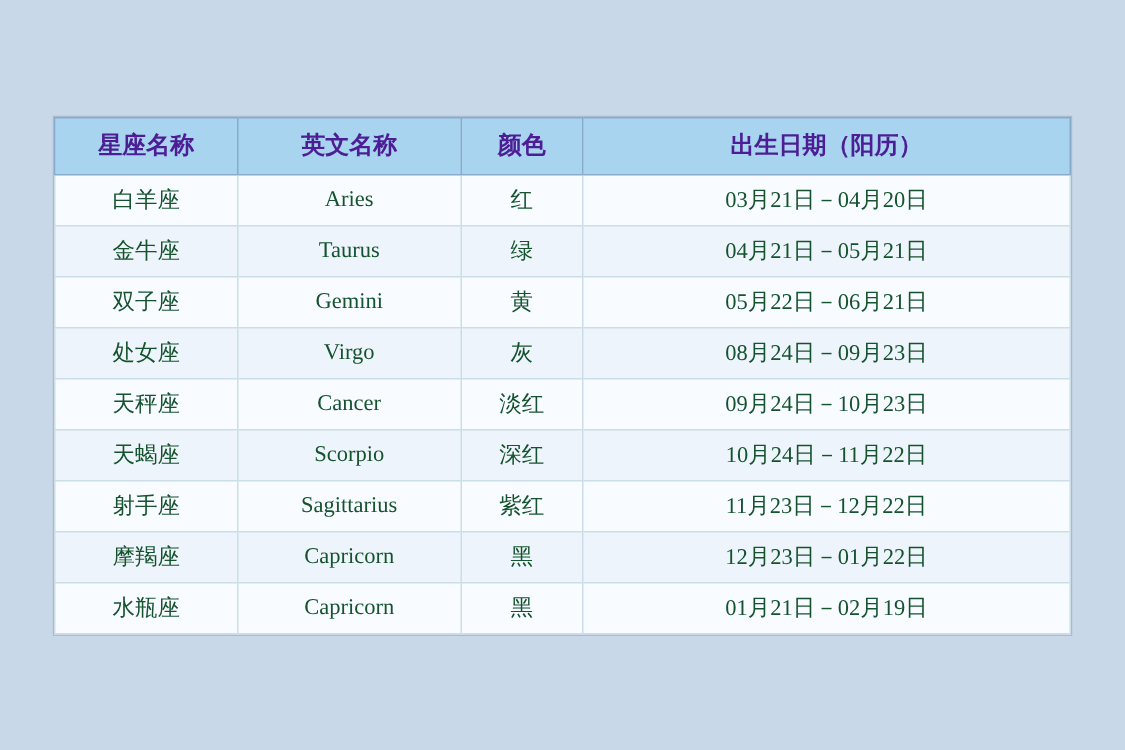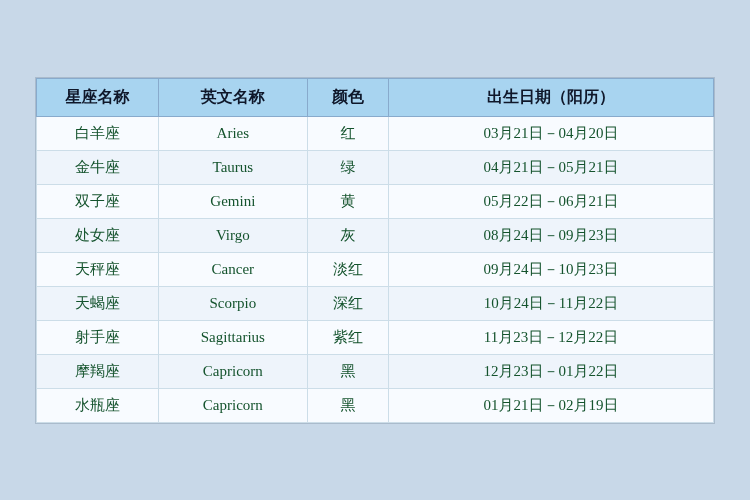--- a/index.html
+++ b/index.html
@@ -32,21 +32,21 @@
     thead tr {
       background-color: #a8d4f0;
     }
 
     thead th {
       border: 1px solid #88aacc;
       padding: 8px 12px;
       text-align: center;
       font-size: 16px;
       font-weight: bold;
-      color: #0f172a;
+      color: #4c1d95;
     }
 
     tbody tr {
       background-color: #f8fbff;
     }
 
     tbody tr:nth-child(even) {
       background-color: #eef4fb;
     }
 

